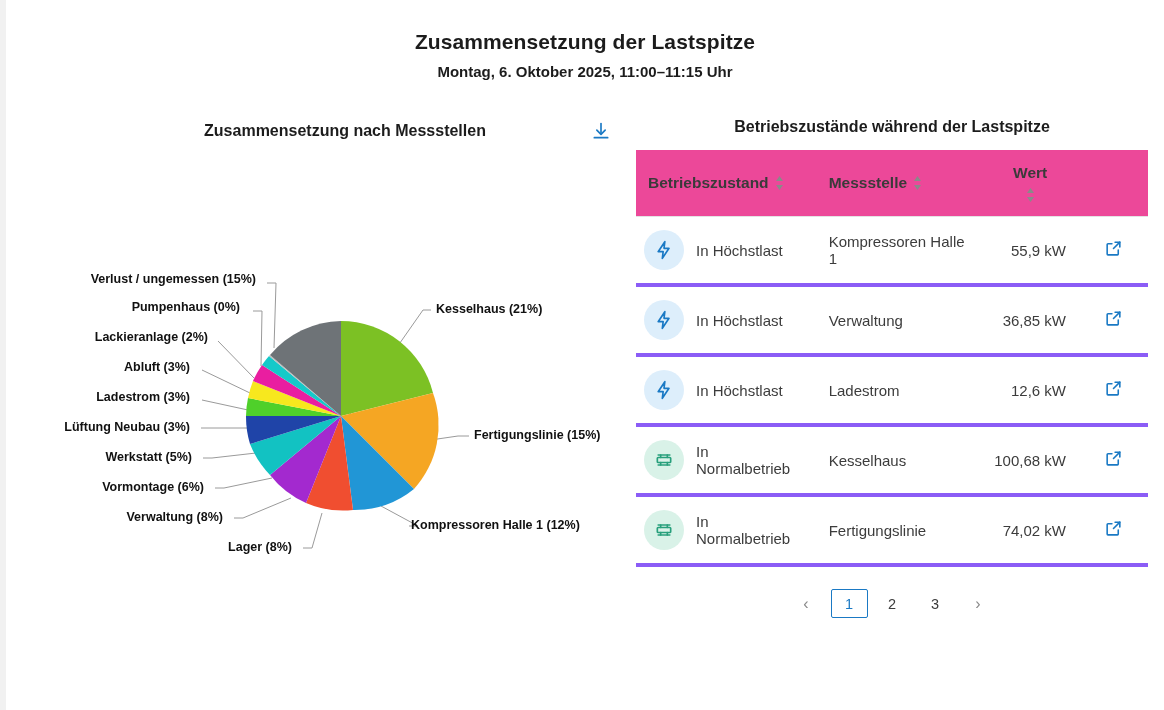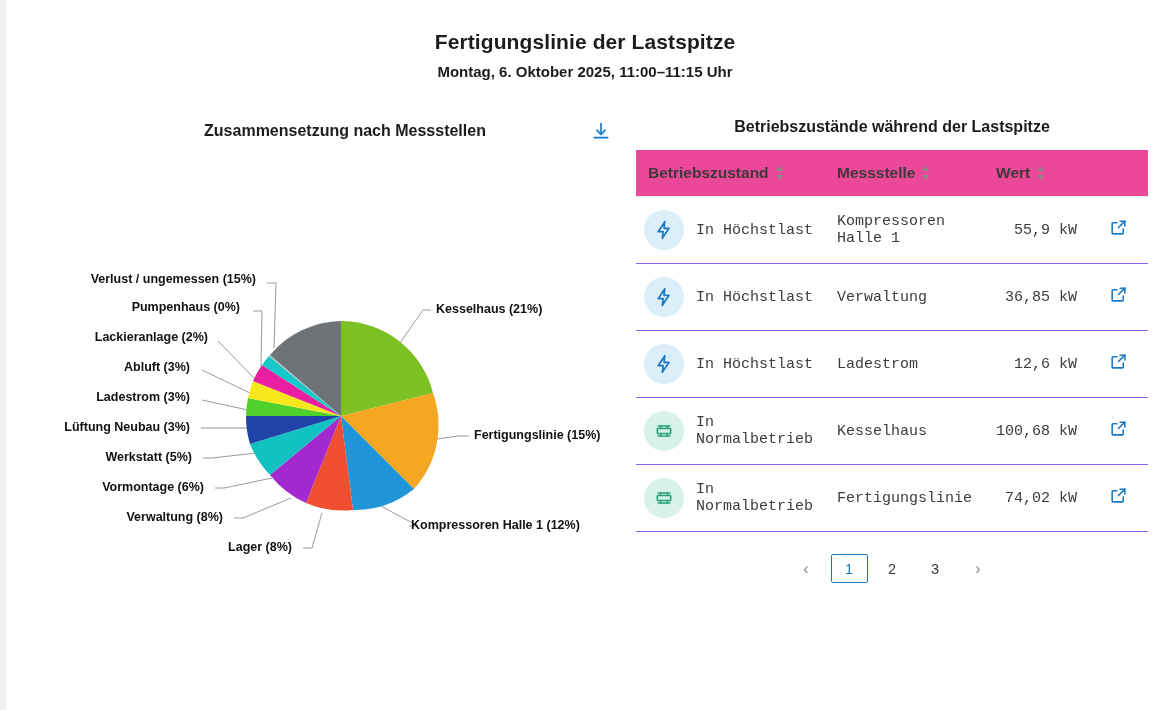--- a/index.html
+++ b/index.html
@@ -127,35 +127,34 @@
     padding: 14px 12px;
     border-bottom: 1px solid #e3e3e3;
     white-space: nowrap;
   }
   .table thead th.num { text-align: right; }
   .th-inner {
     display: flex;
     align-items: center;
     gap: 6px;
   }
-  .th-inner.right { justify-content: flex-start; }
+  .th-inner.right { justify-content: center; flex-direction: column; }
   .sort-icon {
     display: inline-flex;
     flex-direction: column;
     line-height: 5px;
     color: #7a7a7a;
     font-size: 9px;
   }
   .table tbody td {
     padding: 13px 12px;
-    border-bottom: 1px solid #8b5cf6;
+    border-bottom: 4px solid #8b5cf6;
     color: #3c3c3c;
     vertical-align: middle;
     font-size: 15px;
-    font-family: Liberation Mono, monospace;
   }
   .table tbody td.state-cell {
     padding-left: 8px;
   }
   .state-wrap {
     display: flex;
     align-items: center;
     gap: 12px;
   }
   .state-badge {
@@ -213,21 +212,21 @@
   .pg.arrow { color: #8a8a8a; font-size: 16px; }
 </style>
 </head>
 <body>
 
 <div class="left-rail"></div>
 
 <div class="page">
 
   <div class="header">
-    <div class="title">Fertigungslinie der Lastspitze</div>
+    <div class="title">Zusammensetzung der Lastspitze</div>
     <div class="subtitle">Montag, 6. Oktober 2025, 11:00–11:15 Uhr</div>
   </div>
 
   <div class="columns">
 
     <div class="col-left">
       <div class="left-head">
         <div class="panel-title">Zusammensetzung nach Messstellen</div>
         <div class="download-btn">
           <svg width="20" height="20" viewBox="0 0 24 24" fill="none" stroke="#1a79c4" stroke-width="2" stroke-linecap="round" stroke-linejoin="round">

